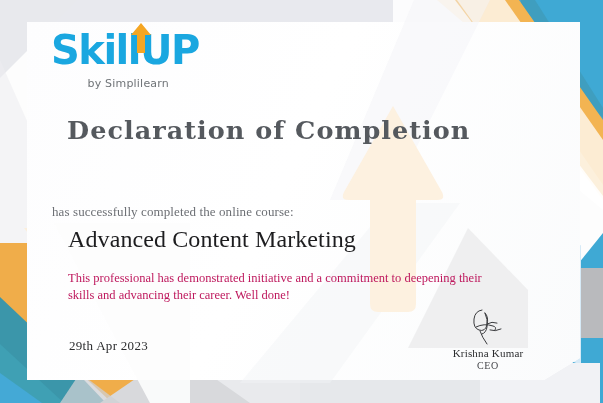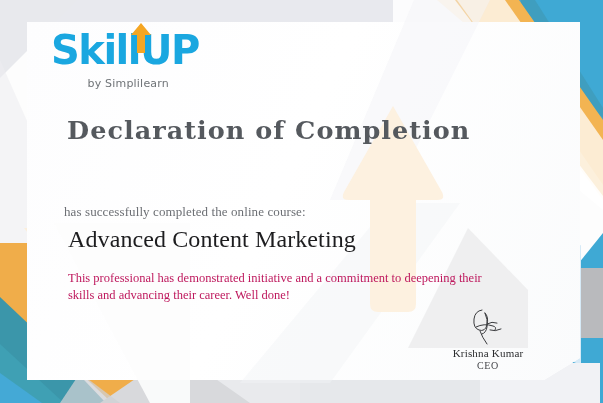--- a/index.html
+++ b/index.html
@@ -212,21 +212,21 @@
     letter-spacing:1px;
   }
 
   .recipient{
     position:absolute;left:67px;top:149px;
     font-family:"Liberation Serif",serif;
     font-size:27px;color:#3a87c8;letter-spacing:.2px;
   }
 
   .course-lead{
-    position:absolute;left:64px;top:204px;
+    position:absolute;left:52px;top:204px;
     font-family:"Liberation Serif",serif;
     font-size:13px;color:#6c6f74;letter-spacing:.1px;
   }
 
   .course-name{
     position:absolute;left:68px;top:226px;
     font-family:"Liberation Serif",serif;
     font-size:24px;color:#1d1d1f;letter-spacing:.1px;
   }
 
@@ -318,20 +318,21 @@
       <span class="gothic">Declaration of Completion</span>
     </div>
 
 
     <div class="course-lead">has successfully completed the online course:</div>
 
     <div class="course-name">Advanced Content Marketing</div>
 
     <div class="blurb">This professional has demonstrated initiative and a commitment to deepening their skills and advancing their career. Well done!</div>
 
+    <div class="date">29th Apr 2023</div>
 
     <div class="sig-block">
       <div class="sig-mark">
         <svg width="56" height="40" viewBox="0 0 56 40">
           <g fill="none" stroke="#3a3b3e" stroke-width="1" stroke-linecap="round" stroke-linejoin="round">
             <path d="M22 4 Q15 5 14 13 Q13 22 19 24 Q25 26 27 19 Q29 11 25 7"></path>
             <path d="M25 7 Q28 13 27 21 Q26 27 22 28"></path>
             <path d="M16 21 Q24 17 33 20 Q37 21 35 24"></path>
             <path d="M27 18 Q32 15 37 17"></path>
             <path d="M30 24 Q35 26 41 23"></path>

